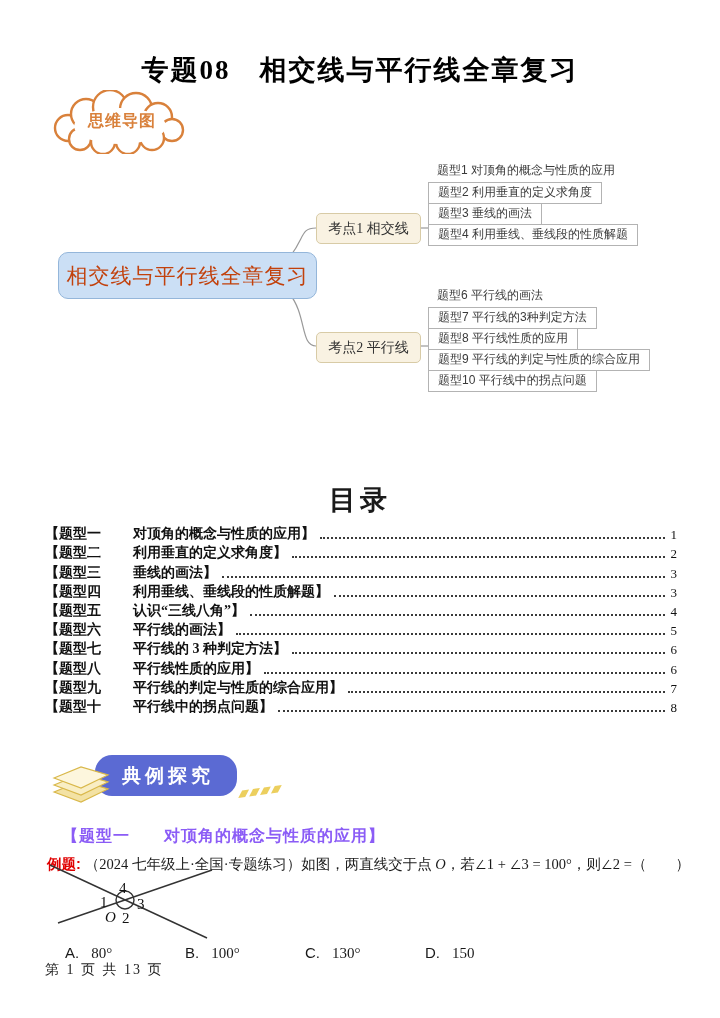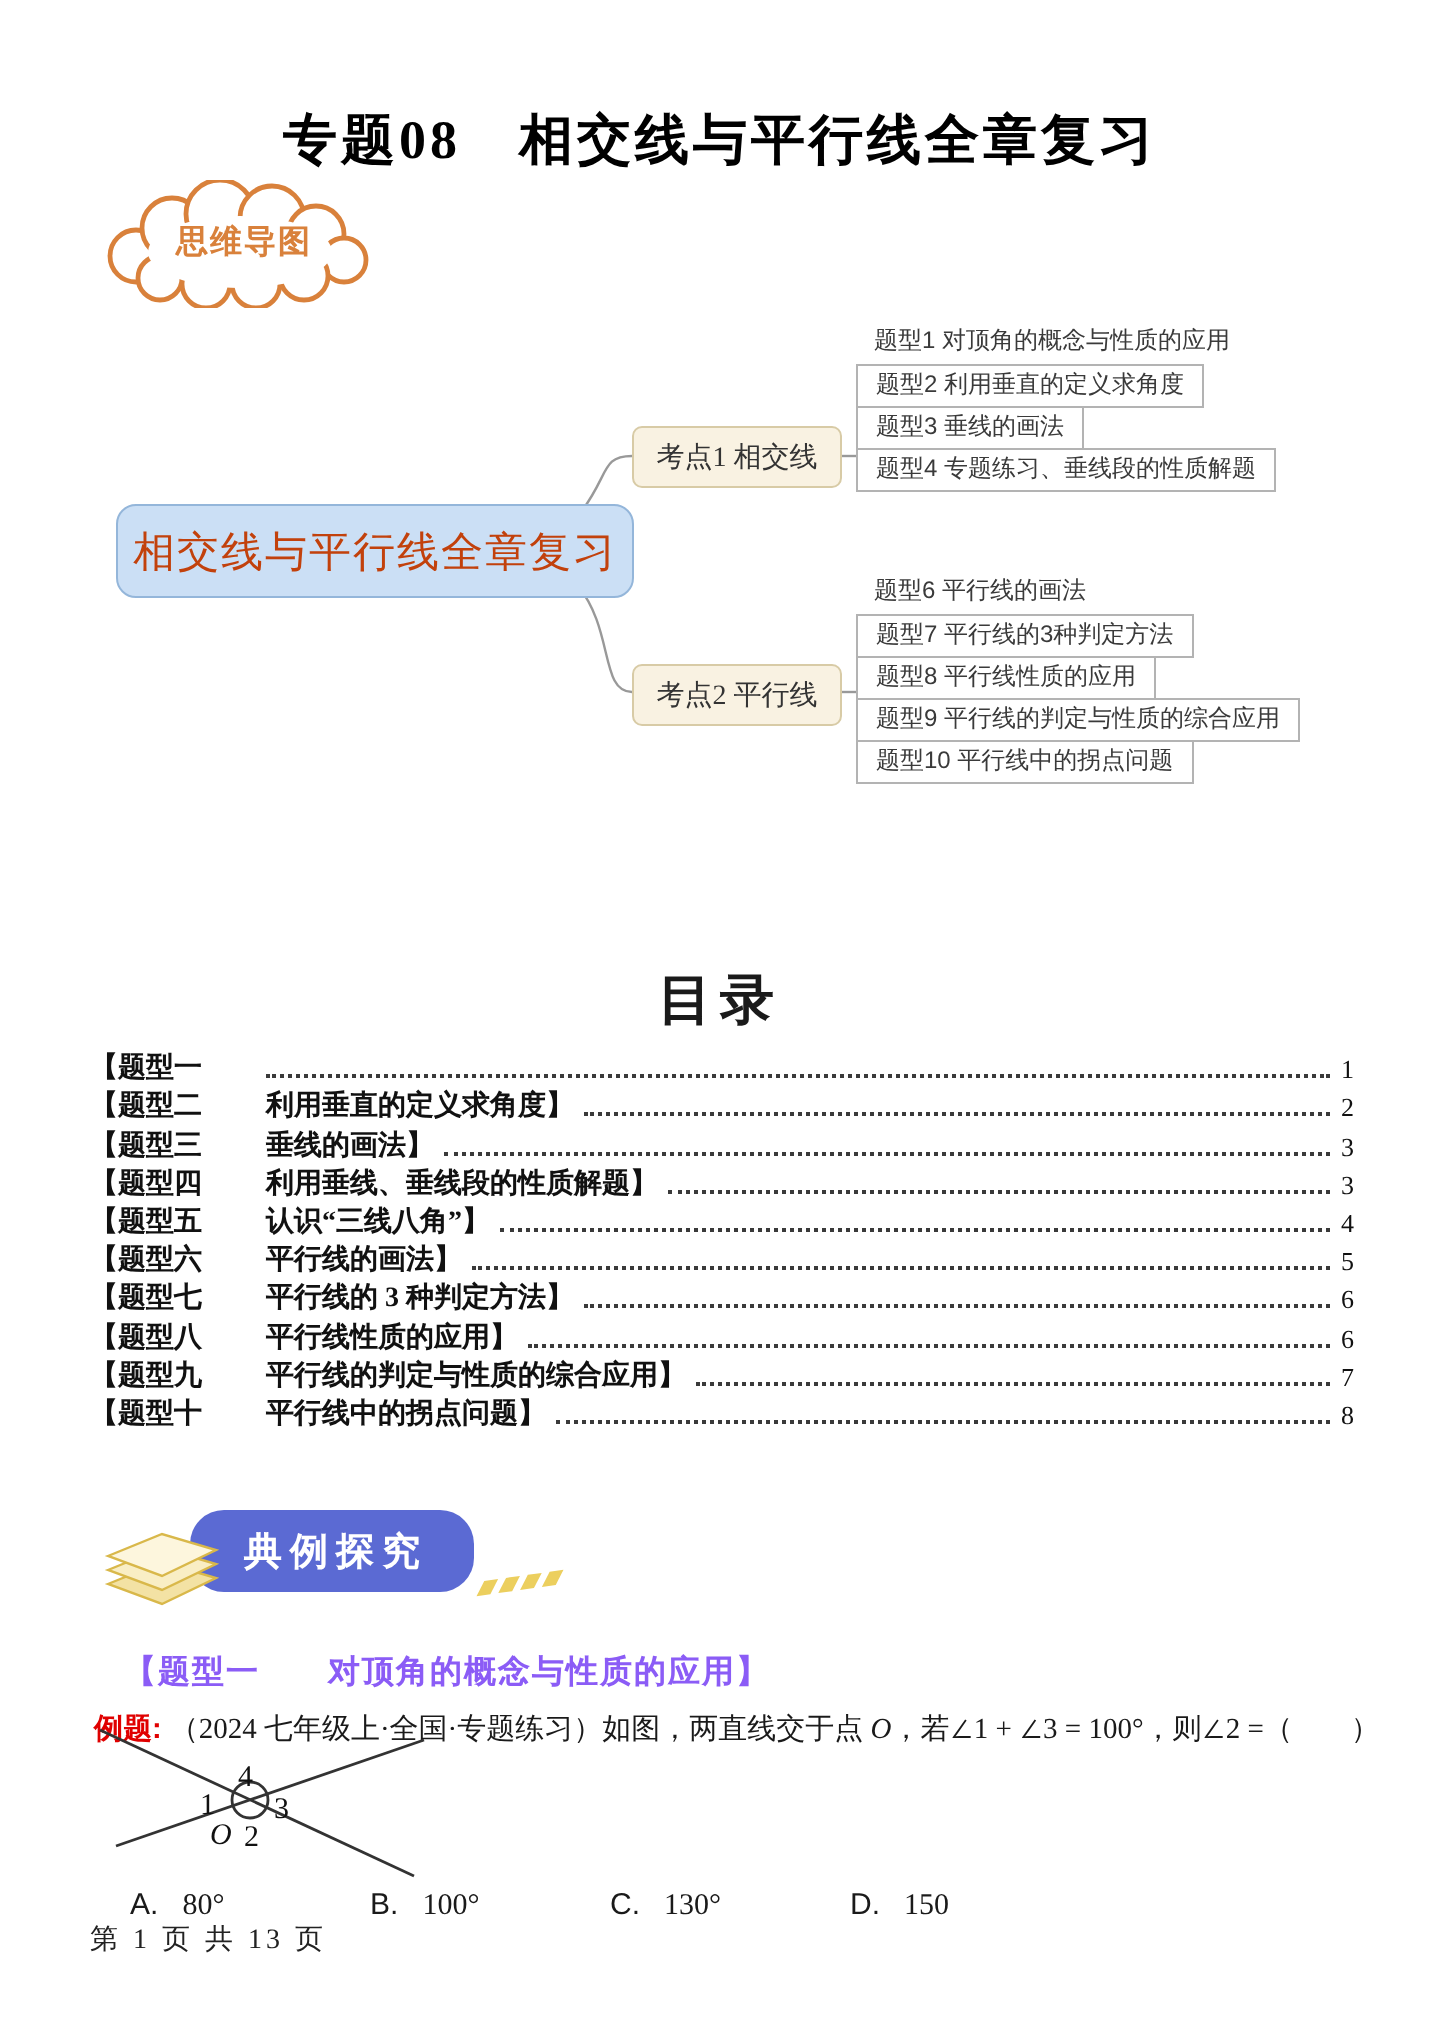--- a/index.html
+++ b/index.html
@@ -118,35 +118,36 @@
   </svg>
 
   <div class="mm-root">相交线与平行线全章复习</div>
   <div class="mm-branch b1">考点1 相交线</div>
   <div class="mm-branch b2">考点2 平行线</div>
 
   <div class="mm-items g1">
     <div class="mm-item plain">题型1 对顶角的概念与性质的应用</div>
     <div class="mm-item box">题型2 利用垂直的定义求角度</div>
     <div class="mm-item box">题型3 垂线的画法</div>
-    <div class="mm-item box">题型4 专题练习、垂线段的性质解题</div>
+    <div class="mm-item box">题型4 利用垂线、垂线段的性质解题</div>
   </div>
   <div class="mm-items g2">
     <div class="mm-item plain">题型6 平行线的画法</div>
     <div class="mm-item box">题型7 平行线的3种判定方法</div>
     <div class="mm-item box">题型8 平行线性质的应用</div>
     <div class="mm-item box">题型9 平行线的判定与性质的综合应用</div>
     <div class="mm-item box">题型10 平行线中的拐点问题</div>
   </div>
 
 
   <div class="toc-heading">目录</div>
   <div class="toc">
     <div class="toc-row">
       <span class="toc-num">【题型一</span>
+      <span class="toc-label">对顶角的概念与性质的应用】</span>
       <span class="toc-leader"></span>
       <span class="toc-page">1</span>
     </div>
     <div class="toc-row">
       <span class="toc-num">【题型二</span>
       <span class="toc-label">利用垂直的定义求角度】</span>
       <span class="toc-leader"></span>
       <span class="toc-page">2</span>
     </div>
     <div class="toc-row">

